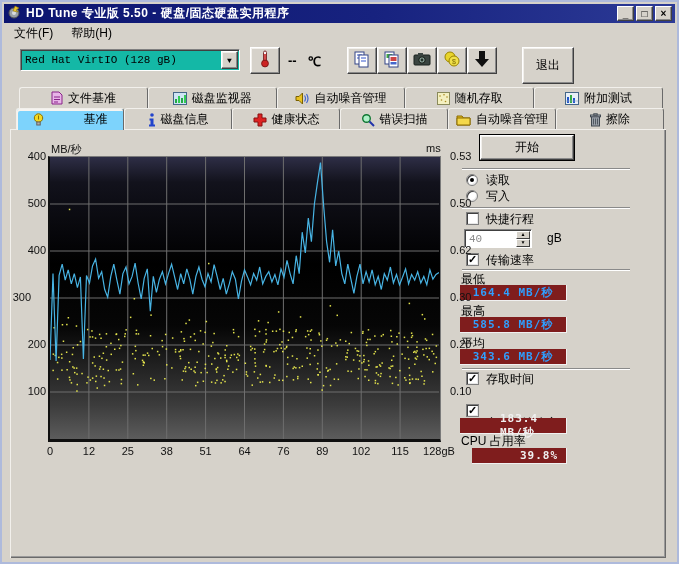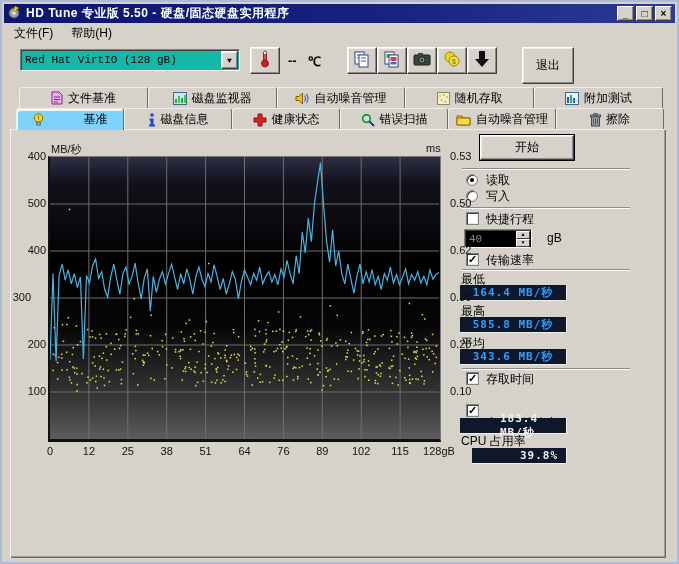--- a/index.html
+++ b/index.html
@@ -69,28 +69,28 @@
     border-top:1px solid #8a8a8a; border-bottom:1px solid #fff; }
   .ctl-label { position:absolute; font-size:12px; color:#000; white-space:nowrap; }
   .radio { position:absolute; width:12px; height:12px; border-radius:50%; background:#fff;
     border:1px solid #808080; box-shadow:inset 1px 1px 0 #404040, inset -1px -1px 0 #e8e8e8; }
   .radio .dot { position:absolute; left:3px; top:3px; width:4px; height:4px;
     border-radius:50%; background:#000; }
   .chk { position:absolute; width:13px; height:13px; background:#fff;
     border:1px solid #808080; box-shadow:inset 1px 1px 0 #404040, inset -1px -1px 0 #e8e8e8;
     font-size:11px; font-weight:bold; color:#000; line-height:11px; text-align:center; }
   .spin { position:absolute; left:462px; top:227px; width:68px; height:19px;
-    background:#000000; font-family:"Liberation Mono", monospace; font-size:11px;
+    background:#ffffff; font-family:"Liberation Mono", monospace; font-size:11px;
     color:#8a8a8a; display:flex; align-items:center; padding-left:4px; }
   .spin-arrows { position:absolute; right:1px; top:1px; bottom:1px; width:14px;
     display:flex; flex-direction:column; }
   .spin-arrows div { flex:1; font-size:5px; color:#000; display:flex; align-items:center;
     justify-content:center; background:#d6d2ca; border:1px solid;
     border-color:#fff #404040 #404040 #fff; }
-  .lcd { position:absolute; left:458px; width:107px; height:16px; background:#0f172a;
+  .lcd { position:absolute; left:458px; width:107px; height:16px; background:#7f1d1d;
     font-family:"DejaVu Sans Mono", monospace; font-size:11px; font-weight:bold;
     display:flex; align-items:center; justify-content:center; letter-spacing:1px;
     border-right:1px solid #f0f0f0; border-bottom:1px solid #f0f0f0; }
   .lcd.blue { color:#2f9fff; } .lcd.yellow { color:#e8e838; } .lcd.white { color:#f0f0f0;padding-left:40px; }
 </style>
 </head>
 <body>
 
 <div class="window">
 

